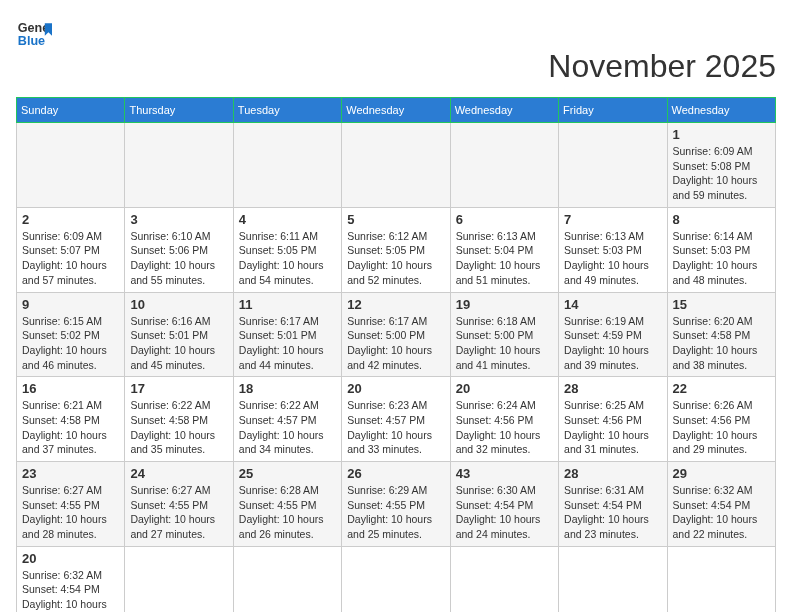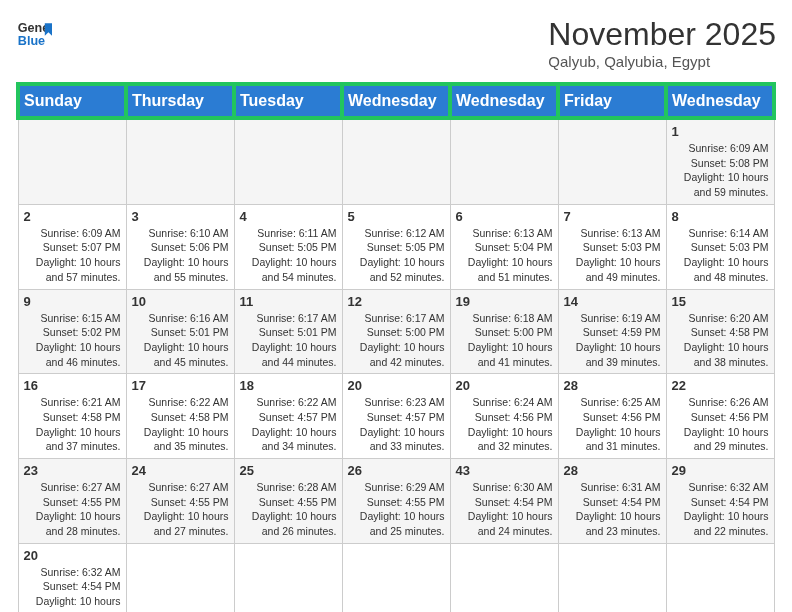--- a/index.html
+++ b/index.html
@@ -19,44 +19,45 @@
     .logo {
       display: flex;
       align-items: center;
       gap: 4px;
     }
     .logo-icon {
       width: 36px;
       height: 36px;
     }
     .title-block {
-      text-align: left;
+      text-align: center;
+      margin-top: 32px;
     }
     .month-title {
       font-size: 32px;
       color: #333;
       font-weight: normal;
     }
     .location-subtitle {
       font-size: 15px;
       color: #555;
     }
     .calendar {
       width: 100%;
       border-collapse: collapse;
       border: 1px solid #ccc;
     }
     .calendar thead tr th {
       background-color: #2b7cd3;
       color: #fff;
-      font-size: 16px;
-      font-weight: bold;
+      font-size: 11px;
+      font-weight: normal;
       padding: 6px 4px;
       text-align: left;
-      border: 4px solid #22c55e;
+      border: 1px solid #22c55e;
     }
     .calendar tbody tr td {
       vertical-align: top;
       width: 108px;
       min-height: 80px;
       border: 1px solid #ccc;
       padding: 4px 5px;
       font-size: 11px;
       color: #333;
       background: #fff;
@@ -71,40 +72,38 @@
       font-size: 13px;
       font-weight: bold;
       color: #333;
       display: block;
       margin-bottom: 2px;
     }
     .day-info {
       font-size: 10.5px;
       color: #333;
       line-height: 1.4;
-      text-align: right;
     }
     td.empty {
       background: #f5f5f5;
     }
   </style>
 </head>
 <body>
 
 <div class="header">
   <div class="logo">
     <svg class="logo-icon" viewBox="0 0 40 40">
       <text x="2" y="18" font-size="14" fill="#333" font-family="Arial" font-weight="bold">General</text>
       <text x="2" y="32" font-size="14" fill="#1a73c8" font-family="Arial" font-weight="bold">Blue</text>
       <polygon points="32,8 40,8 40,22 36,18 32,22" fill="#1a73c8"></polygon>
     </svg>
   </div>
   <div class="title-block">
     <div class="month-title">November 2025</div>
-    <div class="location-subtitle">Qalyub, Qalyubia, Egypt</div>
   </div>
 </div>
 
 <table class="calendar">
   <thead>
     <tr>
       <th>Sunday</th>
       <th>Thursday</th>
       <th>Tuesday</th>
       <th>Wednesday</th>

